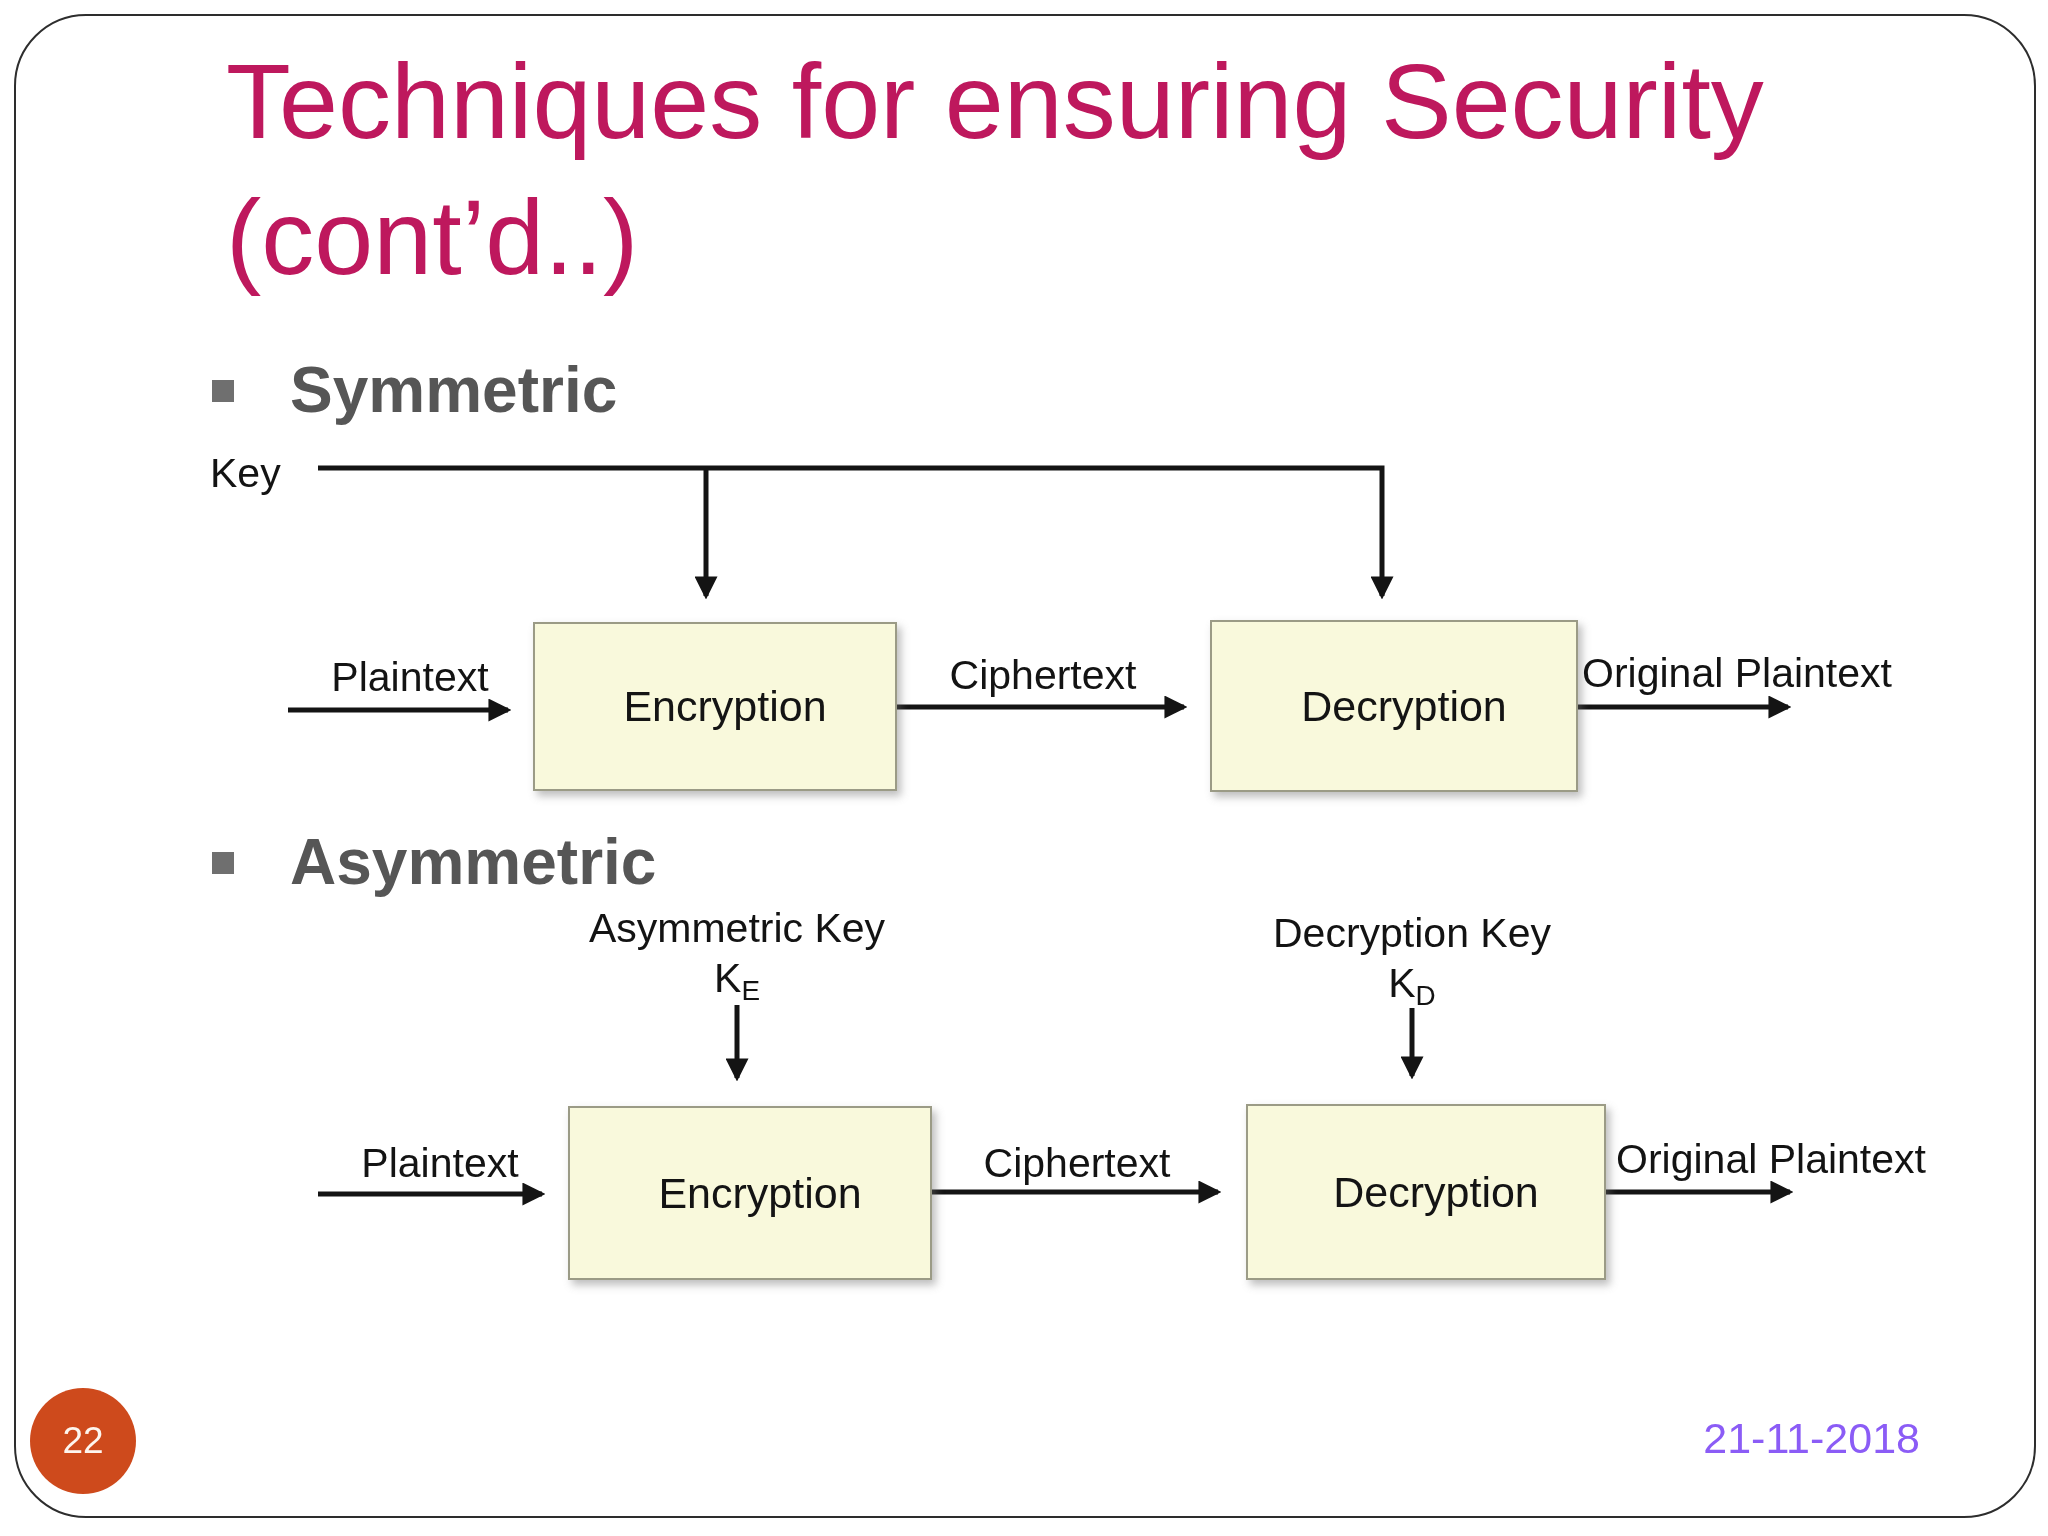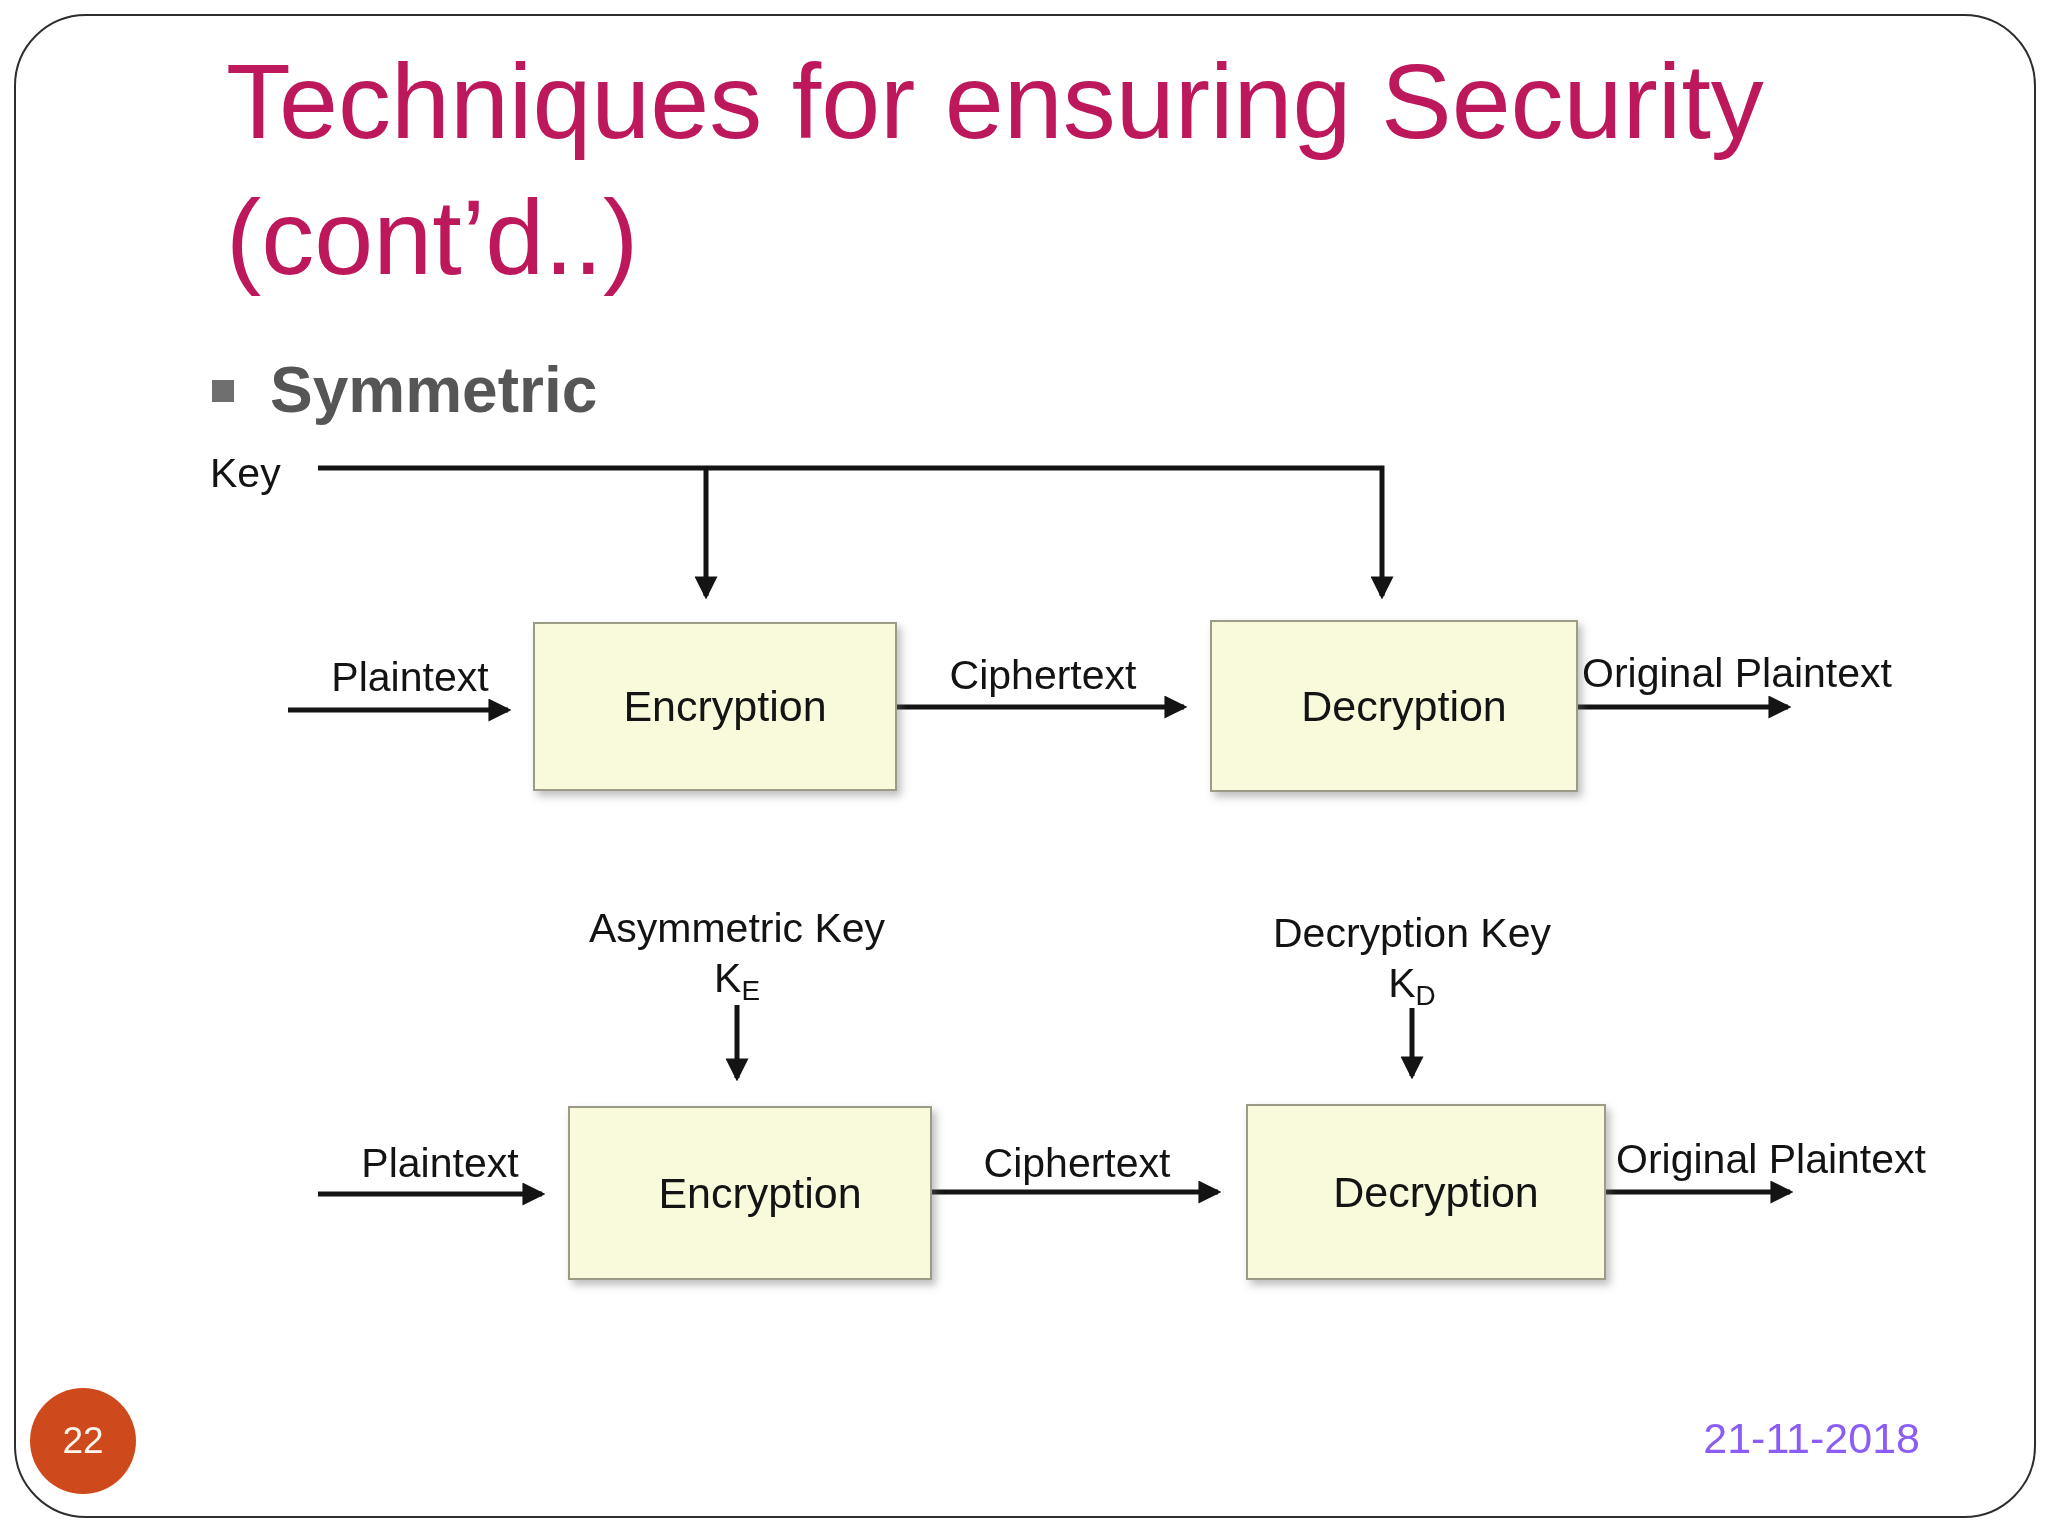--- a/index.html
+++ b/index.html
@@ -32,21 +32,21 @@
     line-height: 1.28;
     color: #be185d;
     letter-spacing: 0px;
   }
   .slide-title span { display: block; }
 
   .section-heading {
     position: absolute;
     display: flex;
     align-items: flex-start;
-    gap: 36px;
+    gap: 56px;
     color: #565656;
     font-weight: bold;
     font-size: 64px;
     line-height: 1.0;
   }
   .section-heading .bullet {
     width: 22px; height: 22px;
     background: #6f6f6f;
     margin-top: 22px;
     flex: 0 0 auto;
@@ -160,20 +160,24 @@
     <span>Encryption</span>
   </div>
   <div class="process-box box-sym-dec">
     <span>Decryption</span>
   </div>
 
   <div class="flow-label" style="left:300px; width:220px; top:654px;">Plaintext</div>
   <div class="flow-label" style="left:928px; width:230px; top:652px;">Ciphertext</div>
   <div class="flow-label" style="left:1562px; width:350px; top:650px;">Original Plaintext</div>
 
+  <div class="section-heading heading-asymmetric">
+    <span class="bullet"></span>
+    <span>Asymmetric</span>
+  </div>
 
   <div class="flow-label" style="left:587px; width:300px; top:905px;">Asymmetric Key</div>
   <div class="flow-label" style="left:587px; width:300px; top:955px;">
     <span>K</span><span class="ksub">E</span>
   </div>
 
   <div class="flow-label" style="left:1262px; width:300px; top:910px;">Decryption Key</div>
   <div class="flow-label" style="left:1262px; width:300px; top:960px;">
     <span>K</span><span class="ksub">D</span>
   </div>

